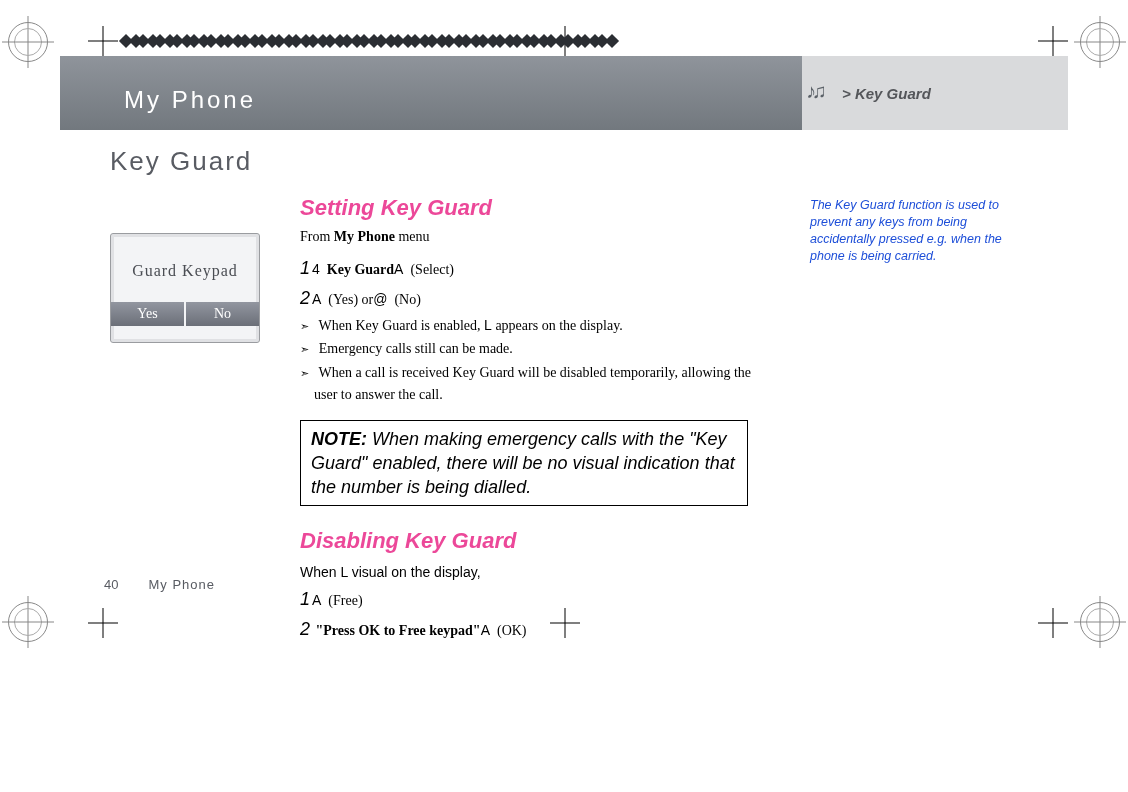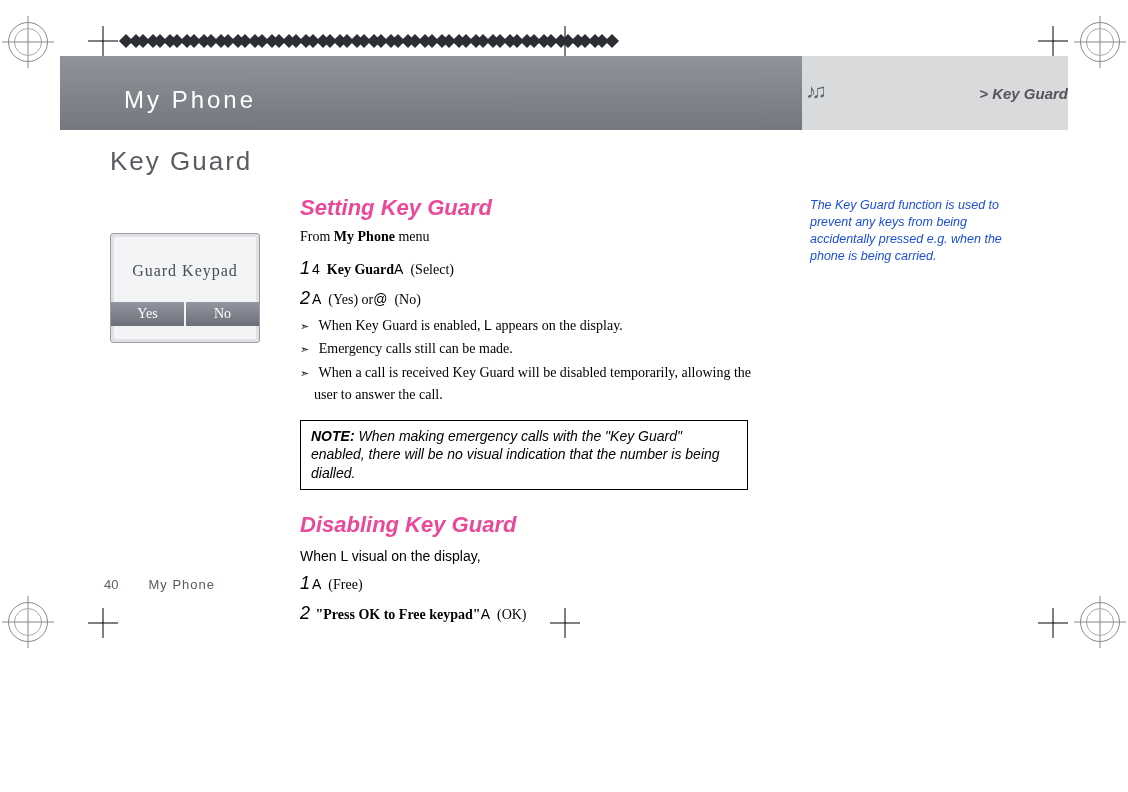--- a/index.html
+++ b/index.html
@@ -27,21 +27,21 @@
   .cm-top-c { left: 550px; top: 26px; }
   .cm-bot-l { left: 88px; bottom: 26px; }
   .cm-bot-c { left: 550px; bottom: 26px; }
   .cm-bot-r { right: 60px; bottom: 26px; }
   .cm-top-r { right: 60px; top: 26px; }
 
   
   .header-band { position:absolute; left:60px; right:60px; top:56px; height:74px; display:flex; }
   .hb-left { flex: 0 0 742px; background: linear-gradient(#8f949b,#72787e); position:relative; padding: 30px 0 0 64px; }
   .hb-left .title { font-family: Verdana, Geneva, sans-serif; font-size: 24px; letter-spacing: 3px; color: #fff; font-weight: 300; }
-  .hb-right { flex:1; background: #d9dadc; position:relative; display:flex; align-items:center; gap:10px; padding-left: 4px; justify-content: space-between; }
+  .hb-right { flex:1; background: #d9dadc; position:relative; display:flex; align-items:center; gap:10px; padding-left: 4px; }
   .hb-right .bc { font-family: Arial, sans-serif; font-style: italic; font-weight: bold; font-size: 15px; color: #54565a; }
   .music-icon { width:26px; height:26px; display:inline-block; font-size:20px; color:#5b6168; position:relative; }
   .music-icon::after { content:"♪♫"; letter-spacing:-4px; }
 
   
   .diamonds { position:absolute; left:124px; top:36px; height:18px; display:flex; gap:0; }
   .diamonds span { width:10px; height:10px; background:#2b2e33; transform: rotate(45deg); margin-right:0px; display:inline-block; }
   .diamonds span:nth-child(odd){ margin-left:-3px; }
 
   
@@ -57,21 +57,21 @@
   .from-line { font-size: 14px; margin-bottom: 10px; }
   .from-line .bold { font-weight: bold; }
 
   .steps { font-size: 14px; line-height: 1.55; }
   .steps .num { font-family: 'Segoe UI', Arial, sans-serif; font-style: italic; font-size: 18px; margin-right: 2px; }
   .steps .sym { font-family: Arial, sans-serif; }
   .steps .row { margin-bottom: 2px; }
   .bullets .row { padding-left: 14px; text-indent: -14px; margin-bottom: 2px; }
   .bullets .row::before { content:"➣"; color:#000; margin-right: 6px; font-size: 11px;}
 
-  .notebox { border:1px solid #000; padding: 6px 10px; margin: 14px 12px 22px 0; font-family: Arial, sans-serif; font-style: italic; font-size: 14px; line-height:1.35; }
+  .notebox { border:1px solid #000; padding: 6px 10px; margin: 14px 12px 22px 0; font-family: Arial, sans-serif; font-style: italic; font-size: 18px; line-height:1.35; }
   .notebox b { font-style: italic; font-weight: bold; }
 
   
   .phone { width: 150px; border:1px solid #9a9ca0; border-radius: 3px; background: #f3f4f6; box-shadow: inset 0 0 0 3px #e0e1e4; padding: 10px 10px 16px 10px; }
   .phone .screen-title { font-family: Georgia, serif; letter-spacing:1px; text-align:center; color:#4a4d53; font-size:16px; padding: 18px 0 22px 0; }
   .phone .softkeys { display:flex; height:24px; margin: 0 -10px 0 -10px; }
   .phone .sk { flex:1; background: linear-gradient(#9296a0,#6b6f78); color:#fff; font-family: Georgia, serif; font-size: 14px; display:flex; align-items:center; justify-content:center; }
   .phone .sk + .sk { border-left: 2px solid #f3f4f6; }
 
   

